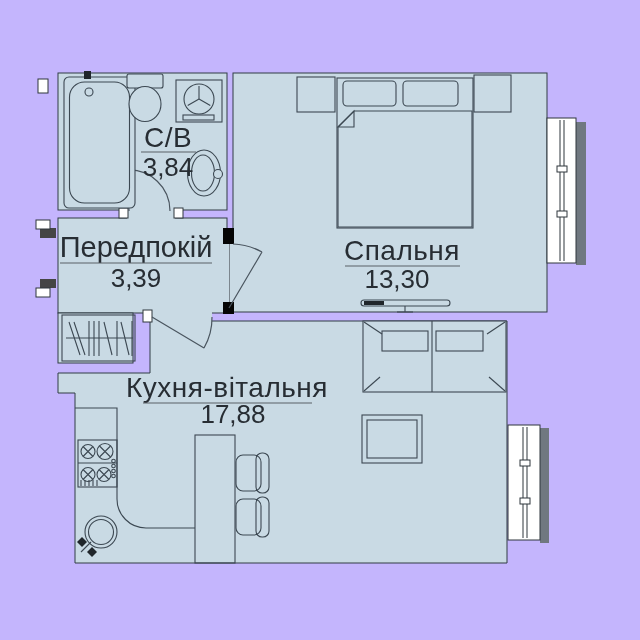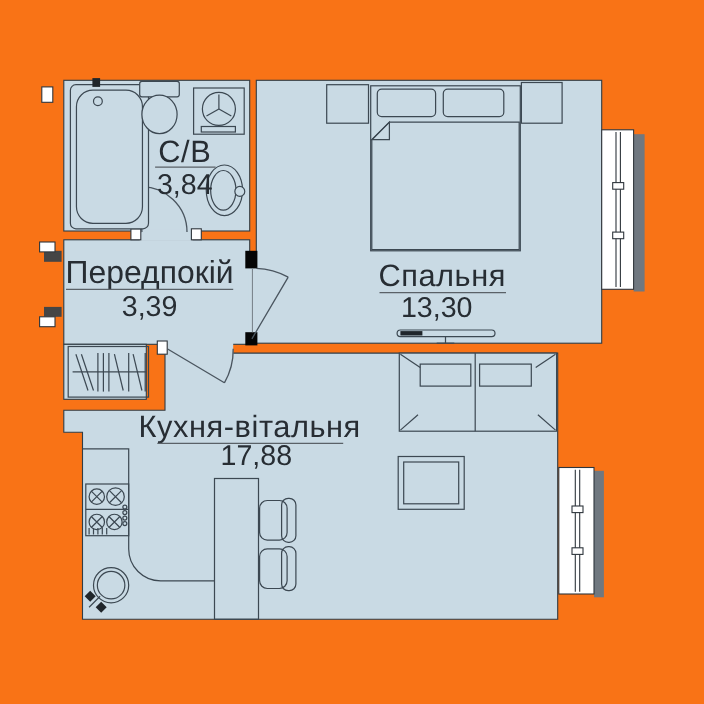--- a/index.html
+++ b/index.html
@@ -1,16 +1,16 @@
 <!DOCTYPE html>
 <html><head>
 <meta charset="utf-8">
 <style>
   html,body{margin:0;padding:0;background:#000;}
-  .canvas{position:relative;width:640px;height:640px;background:#f97316;overflow:hidden;}
+  .canvas{position:relative;width:640px;height:640px;background:#c4b5fd;overflow:hidden;}
   svg{display:block;font-family:"Liberation Sans", sans-serif;}
   text{fill:#272d33;}
   .room-name{font-size:28px;letter-spacing:0.5px;}
   .room-name-sm{font-size:29px;}
   .room-area{font-size:26px;}
 </style>
 </head>
 <body>
 
 <div class="canvas">

